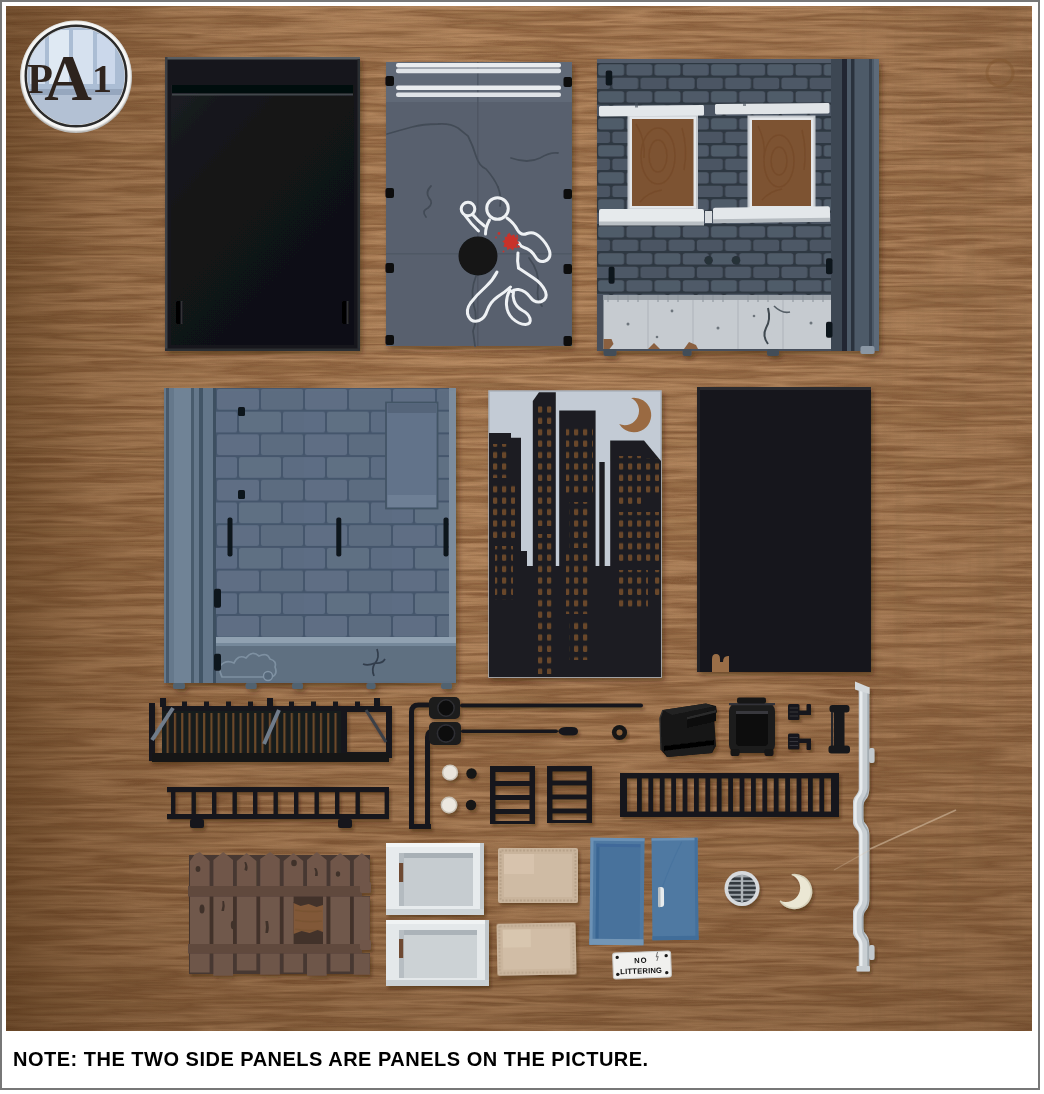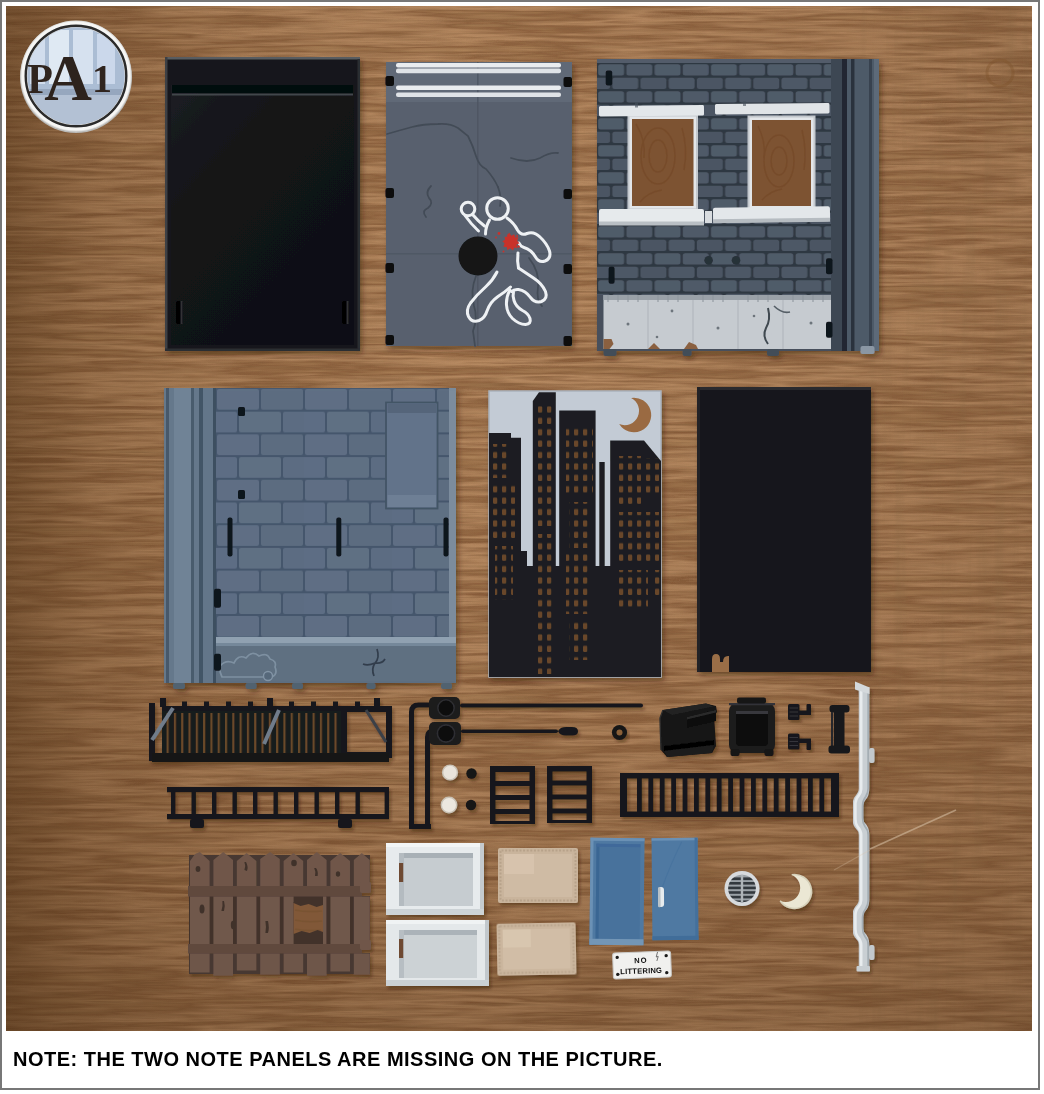--- a/index.html
+++ b/index.html
@@ -693,13 +693,13 @@
 
 <g id="scratch">
   <path d="M864,843 L950,804" stroke="#d9c3a8" stroke-width="1.8" fill="none" opacity="0.55"></path>
   <path d="M828,864 L864,844" stroke="#d9c3a8" stroke-width="1.2" fill="none" opacity="0.3"></path>
 </g>
 
 <circle cx="994" cy="67" r="13" fill="none" stroke="#7c4f28" stroke-width="3" opacity="0.35"></circle>
 </svg>
 </div>
 
-<div id="note">NOTE: THE TWO NOTE PANELS ARE MISSING ON THE PICTURE.</div>
+<div id="note">NOTE: THE TWO SIDE PANELS ARE PANELS ON THE PICTURE.</div>
 
 </body></html>

